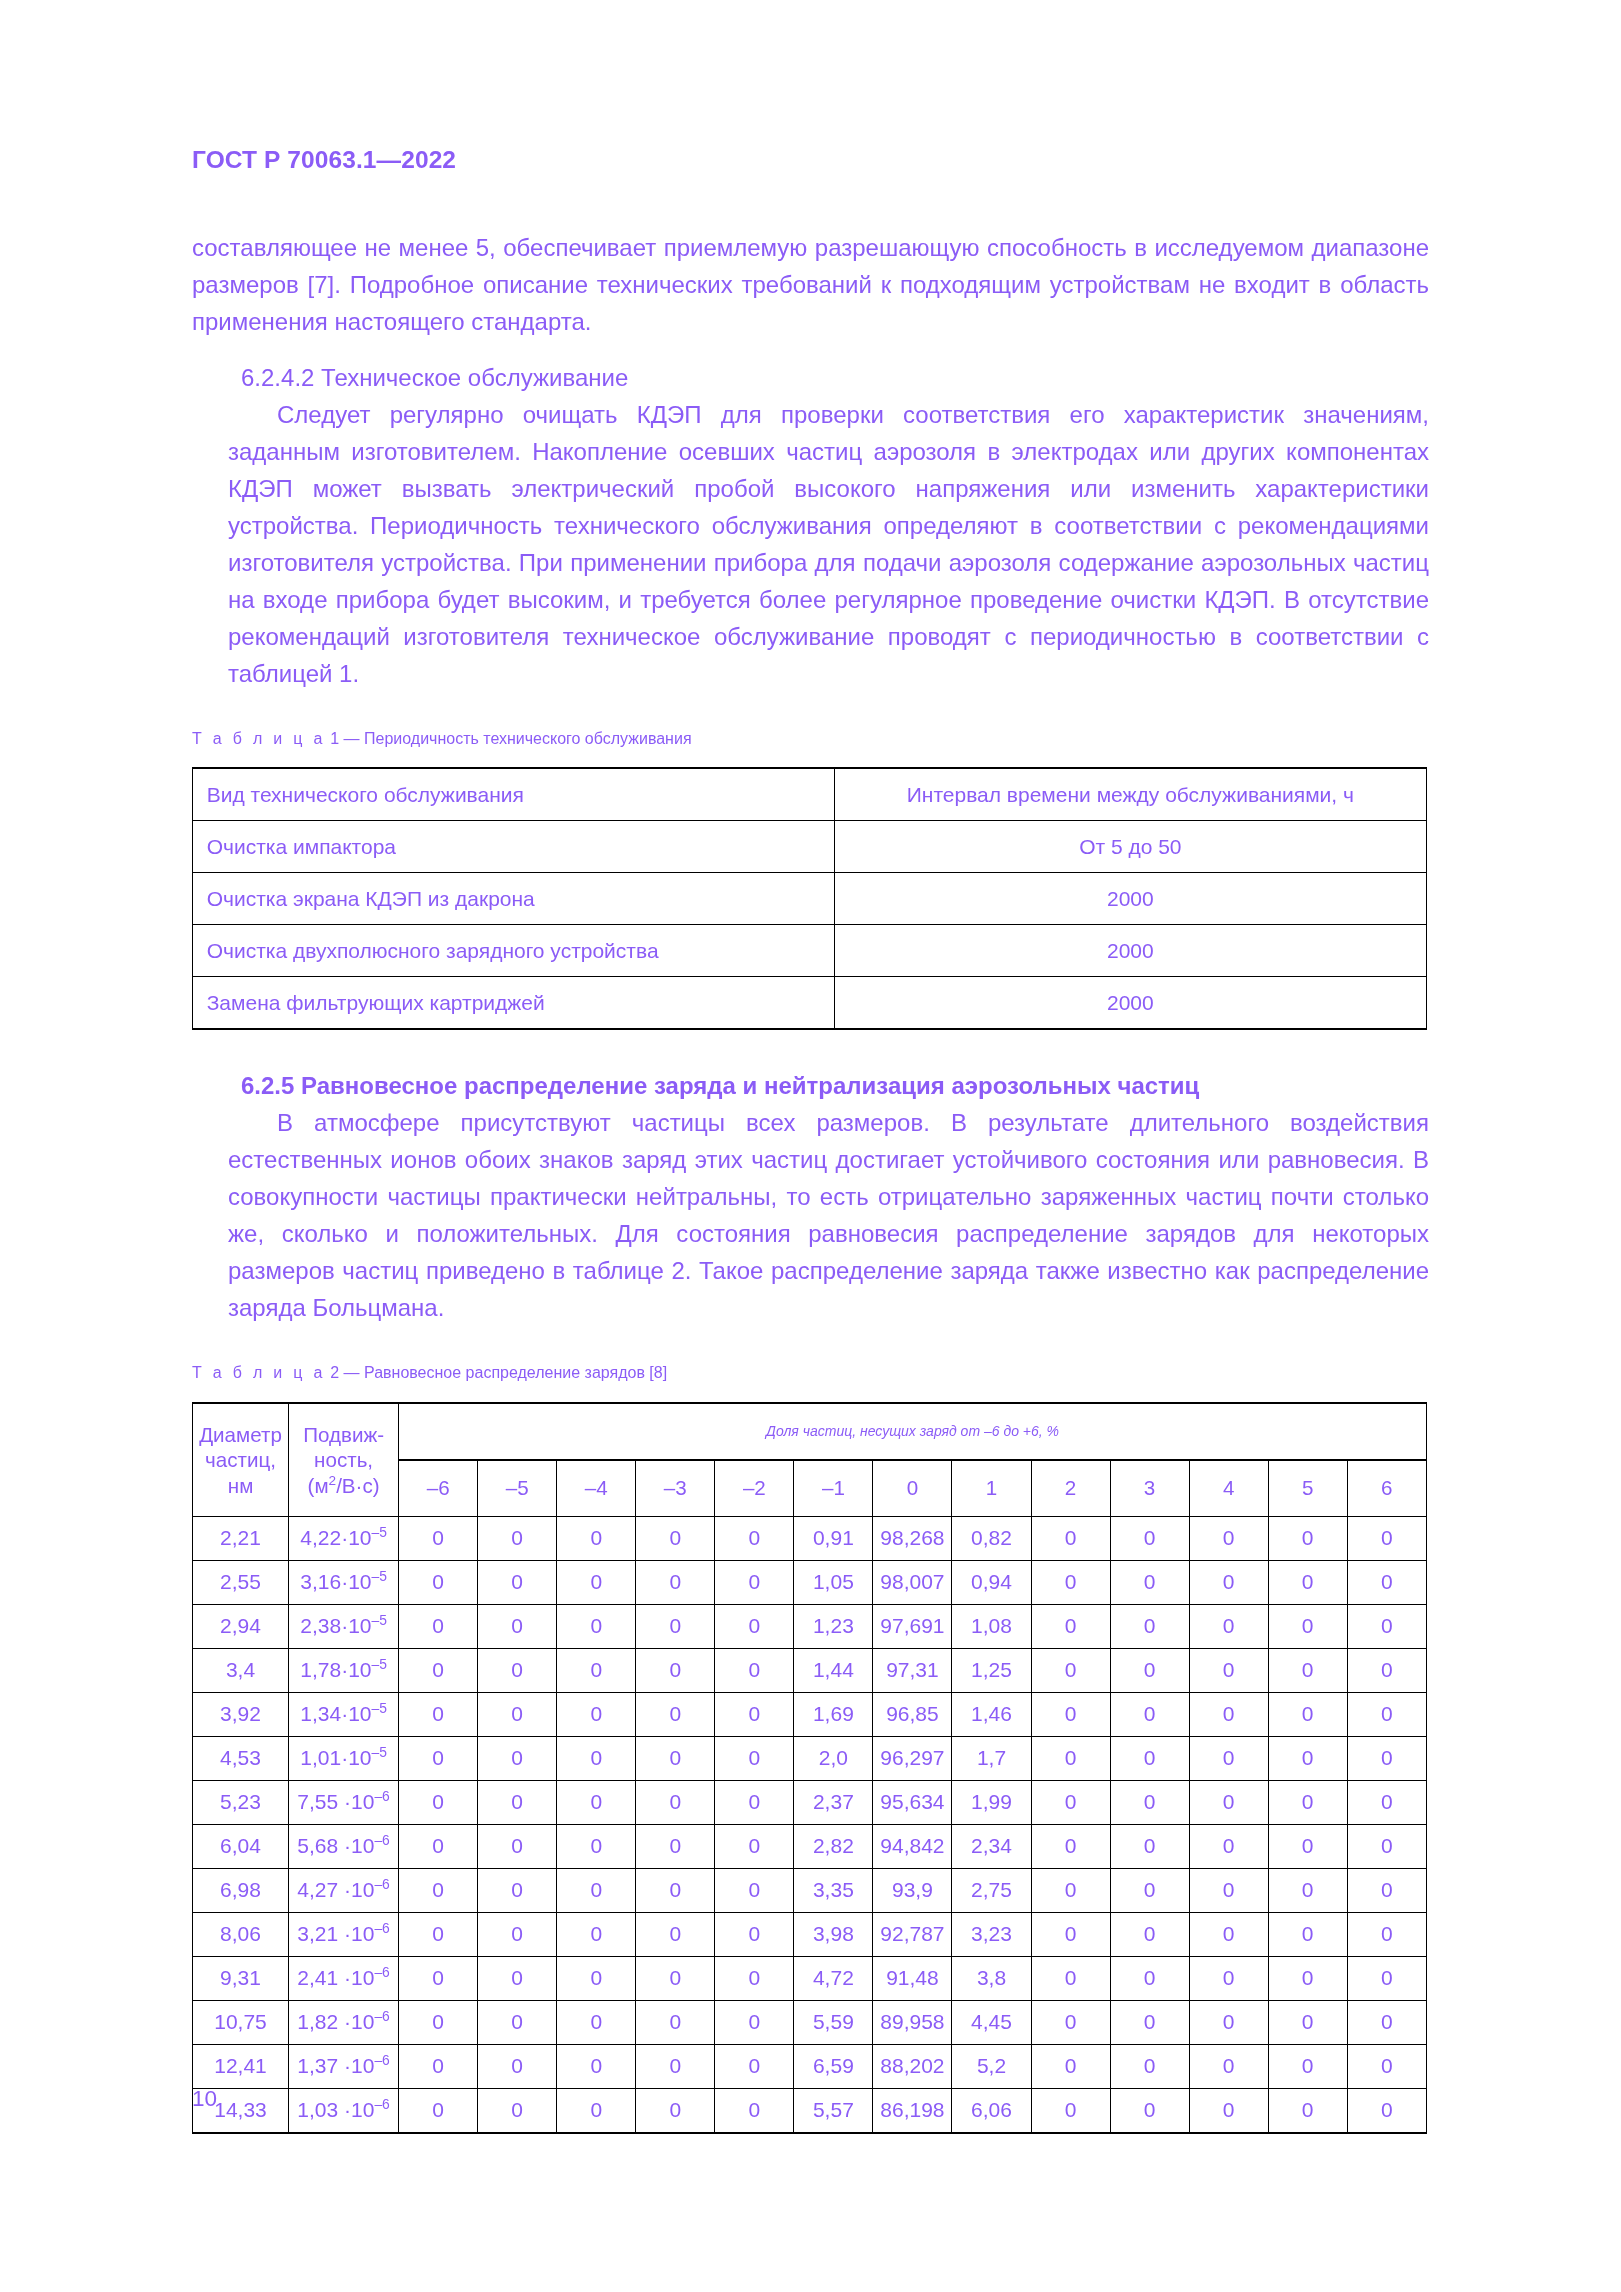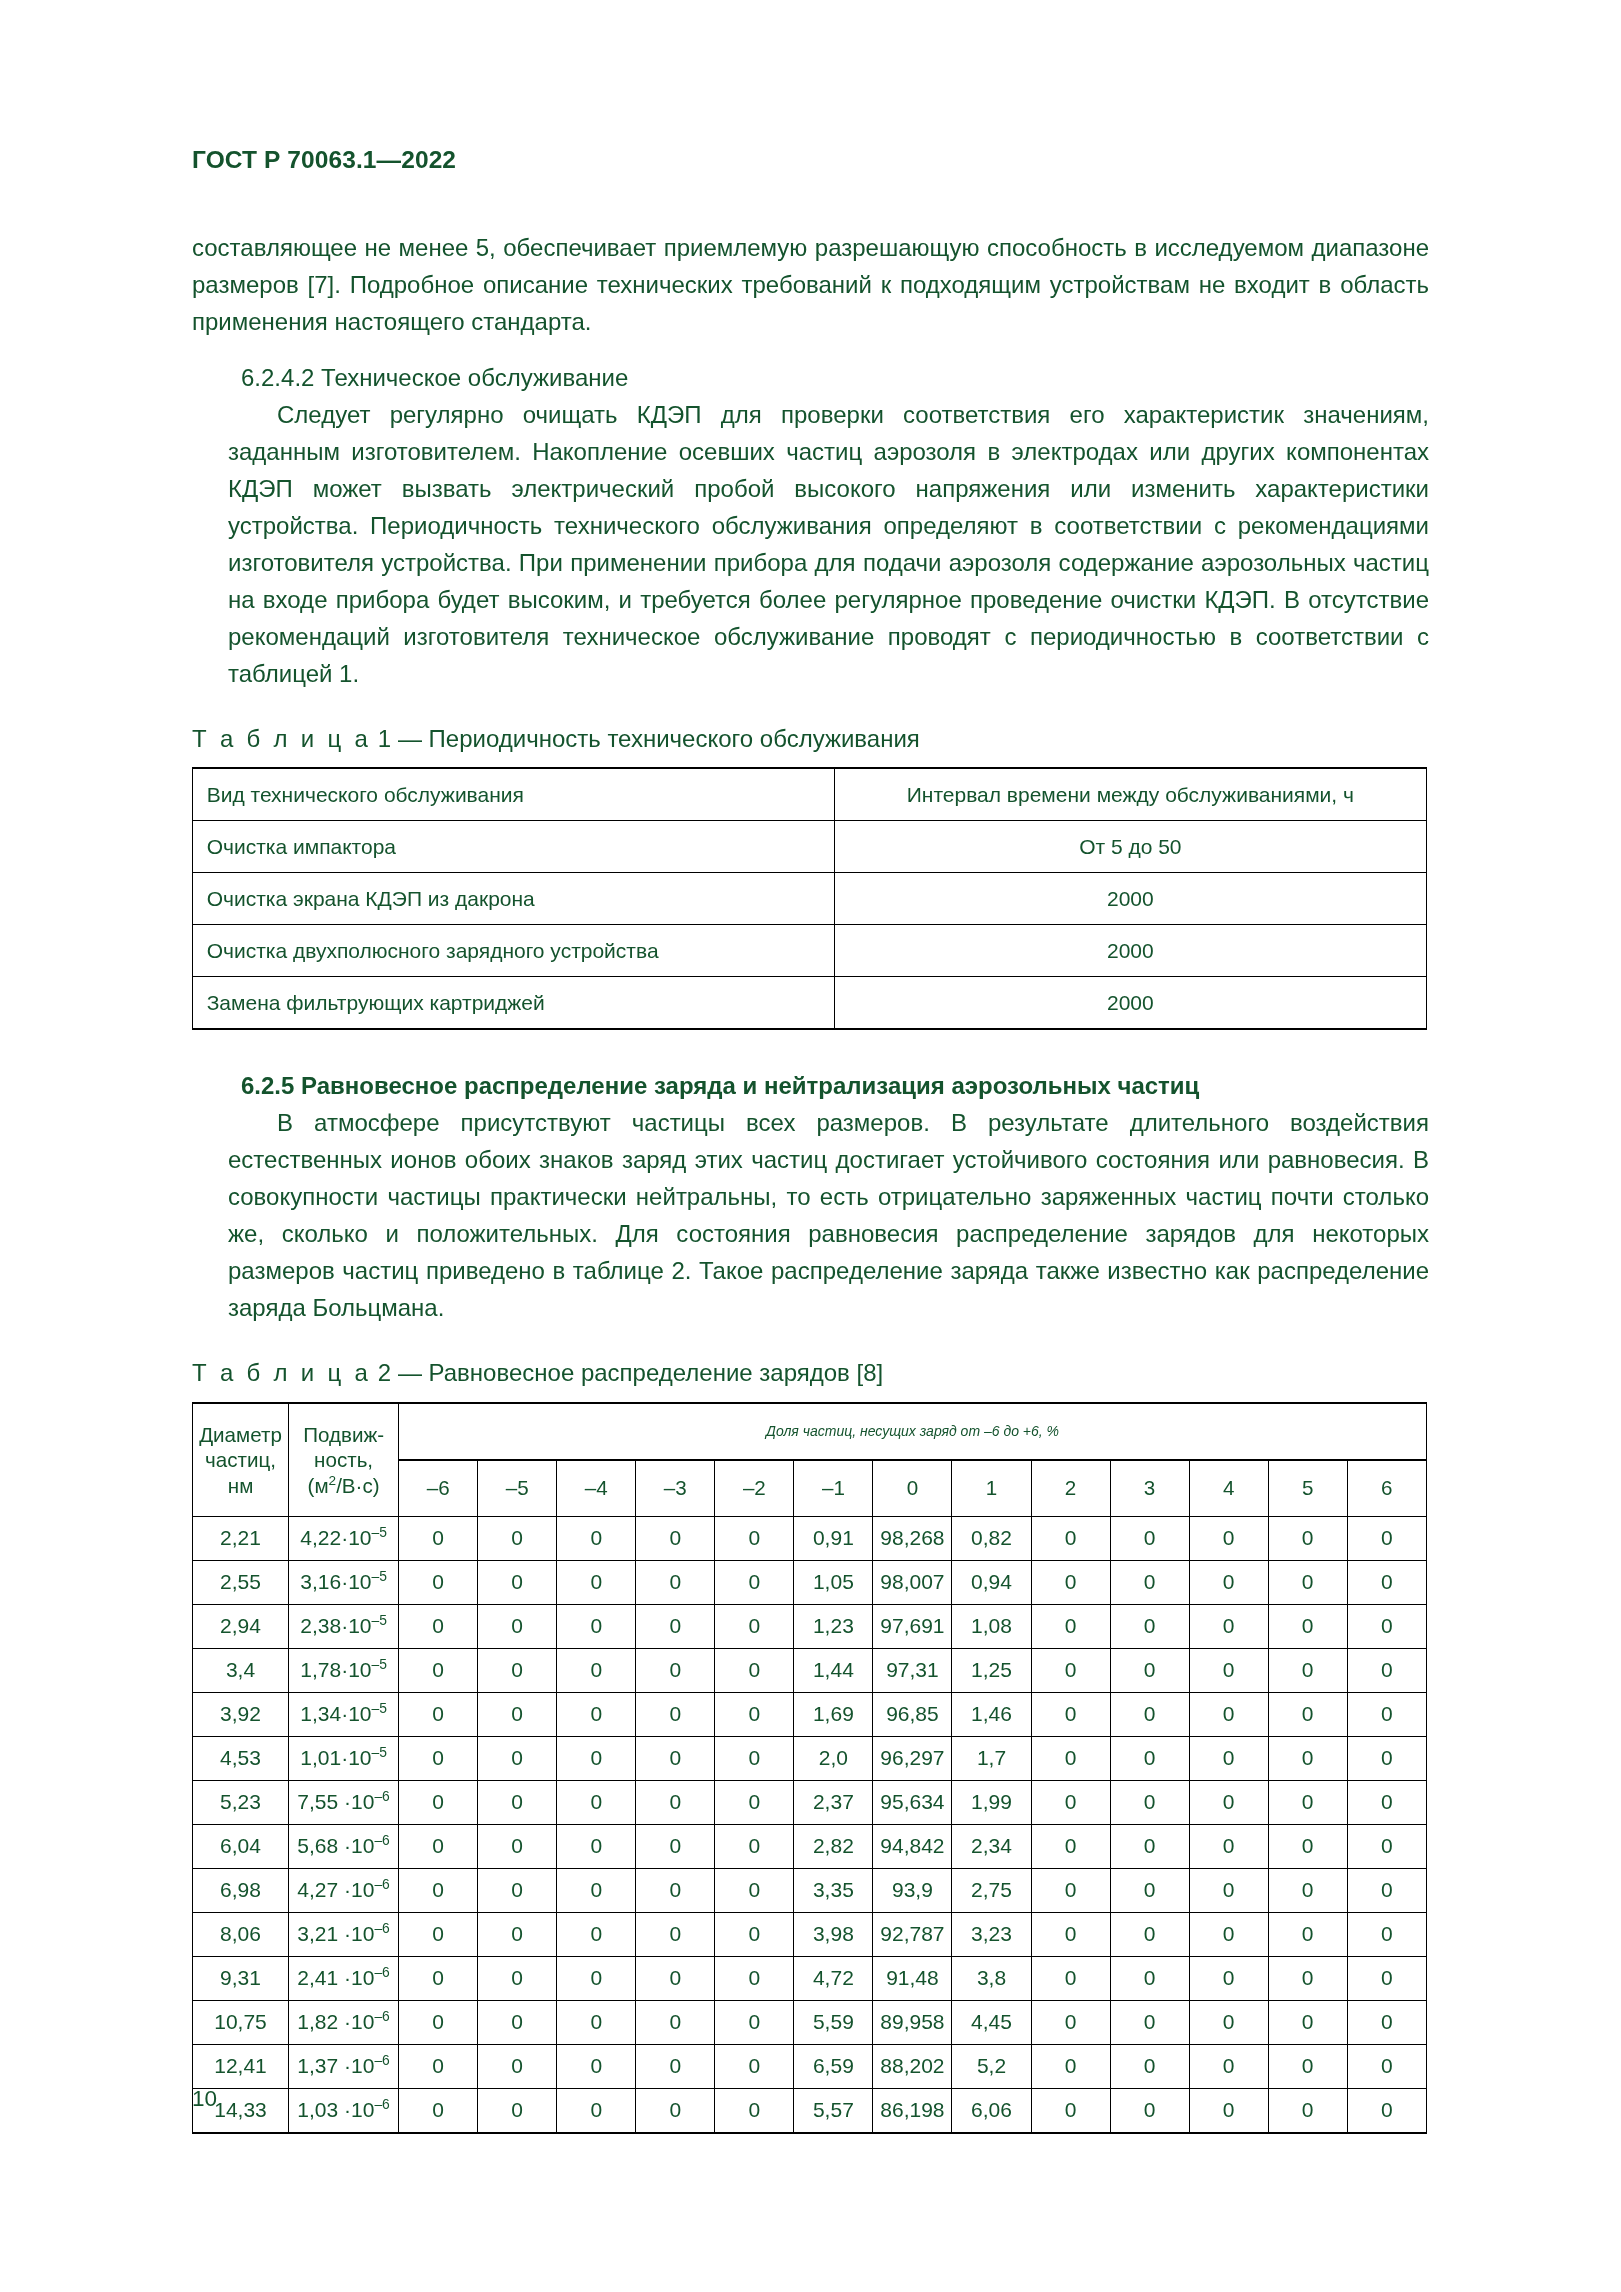--- a/index.html
+++ b/index.html
@@ -6,21 +6,21 @@
     margin: 0;
     padding: 0;
     background: #ffffff;
   }
   .page {
     position: relative;
     width: 1535px;
     height: 2293px;
     background: #ffffff;
     font-family: "Liberation Sans", sans-serif;
-    color: #14532d;
+    color: #8b5cf6;
     box-sizing: border-box;
     padding: 8px;
     overflow: hidden;
   }
   .content {
     position: absolute;
     left: 192px;
     top: 147px;
     width: 1237px;
   }
@@ -62,21 +62,21 @@
     text-indent: 49px;
   }
   .bold-head {
     font-size: 24px;
     font-weight: bold;
     line-height: 37px;
     text-indent: 49px;
     margin-top: 0;
   }
   .table-caption {
-    font-size: 24px;
+    font-size: 16px;
     line-height: 29px;
     margin: 32px 0 14.7px 0;
   }
   .table-caption .sp {
     letter-spacing: 3.3px;
   }
   table {
     border-collapse: collapse;
     width: 100%;
     table-layout: fixed;

